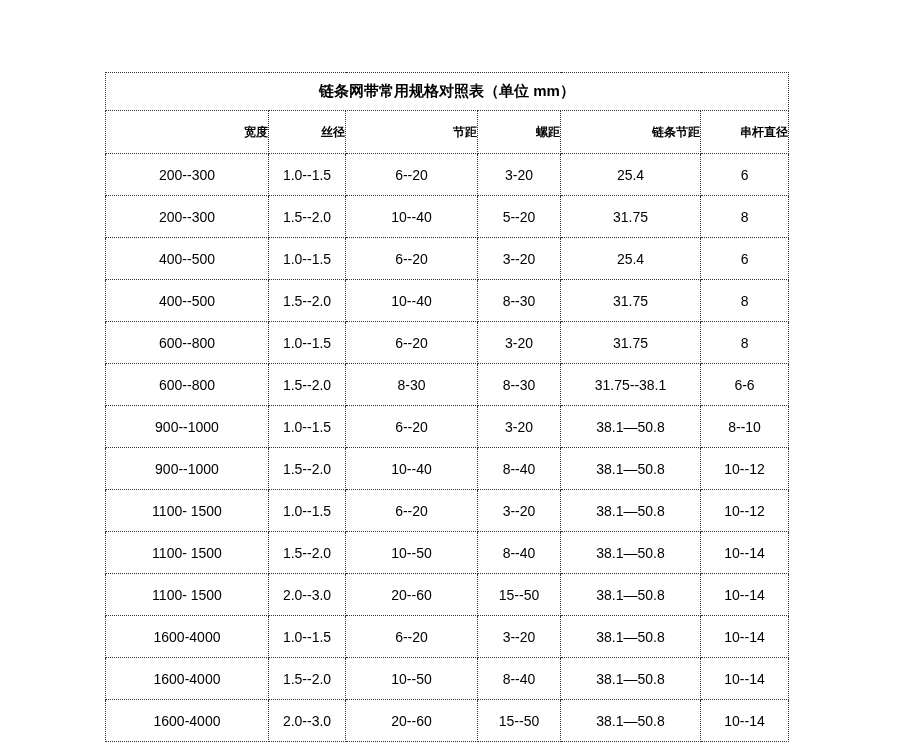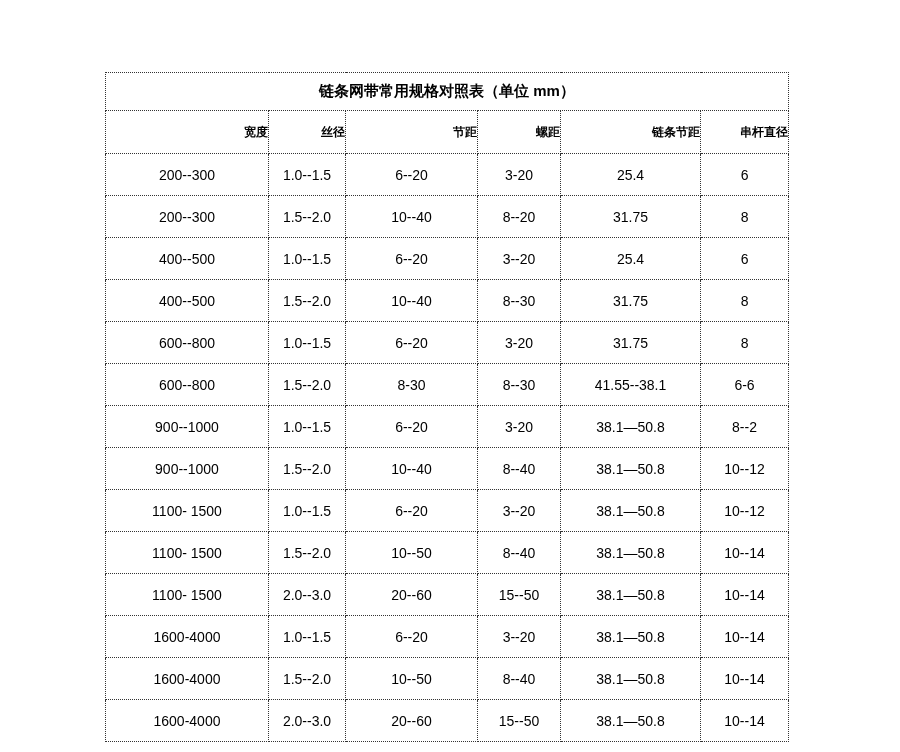--- a/index.html
+++ b/index.html
@@ -90,21 +90,21 @@
             <td>1.0--1.5</td>
             <td>6--20</td>
             <td>3-20</td>
             <td>25.4</td>
             <td>6</td>
           </tr>
           <tr class="data-row">
             <td>200--300</td>
             <td>1.5--2.0</td>
             <td>10--40</td>
-            <td>8--20</td>
+            <td>5--20</td>
             <td>31.75</td>
             <td>8</td>
           </tr>
           <tr class="data-row">
             <td>400--500</td>
             <td>1.0--1.5</td>
             <td>6--20</td>
             <td>3--20</td>
             <td>25.4</td>
             <td>6</td>
@@ -123,30 +123,30 @@
             <td>6--20</td>
             <td>3-20</td>
             <td>31.75</td>
             <td>8</td>
           </tr>
           <tr class="data-row">
             <td>600--800</td>
             <td>1.5--2.0</td>
             <td>8-30</td>
             <td>8--30</td>
-            <td>41.55--38.1</td>
+            <td>31.75--38.1</td>
             <td>6-6</td>
           </tr>
           <tr class="data-row">
             <td>900--1000</td>
             <td>1.0--1.5</td>
             <td>6--20</td>
             <td>3-20</td>
             <td>38.1—50.8</td>
-            <td>8--2</td>
+            <td>8--10</td>
           </tr>
           <tr class="data-row">
             <td>900--1000</td>
             <td>1.5--2.0</td>
             <td>10--40</td>
             <td>8--40</td>
             <td>38.1—50.8</td>
             <td>10--12</td>
           </tr>
           <tr class="data-row">

